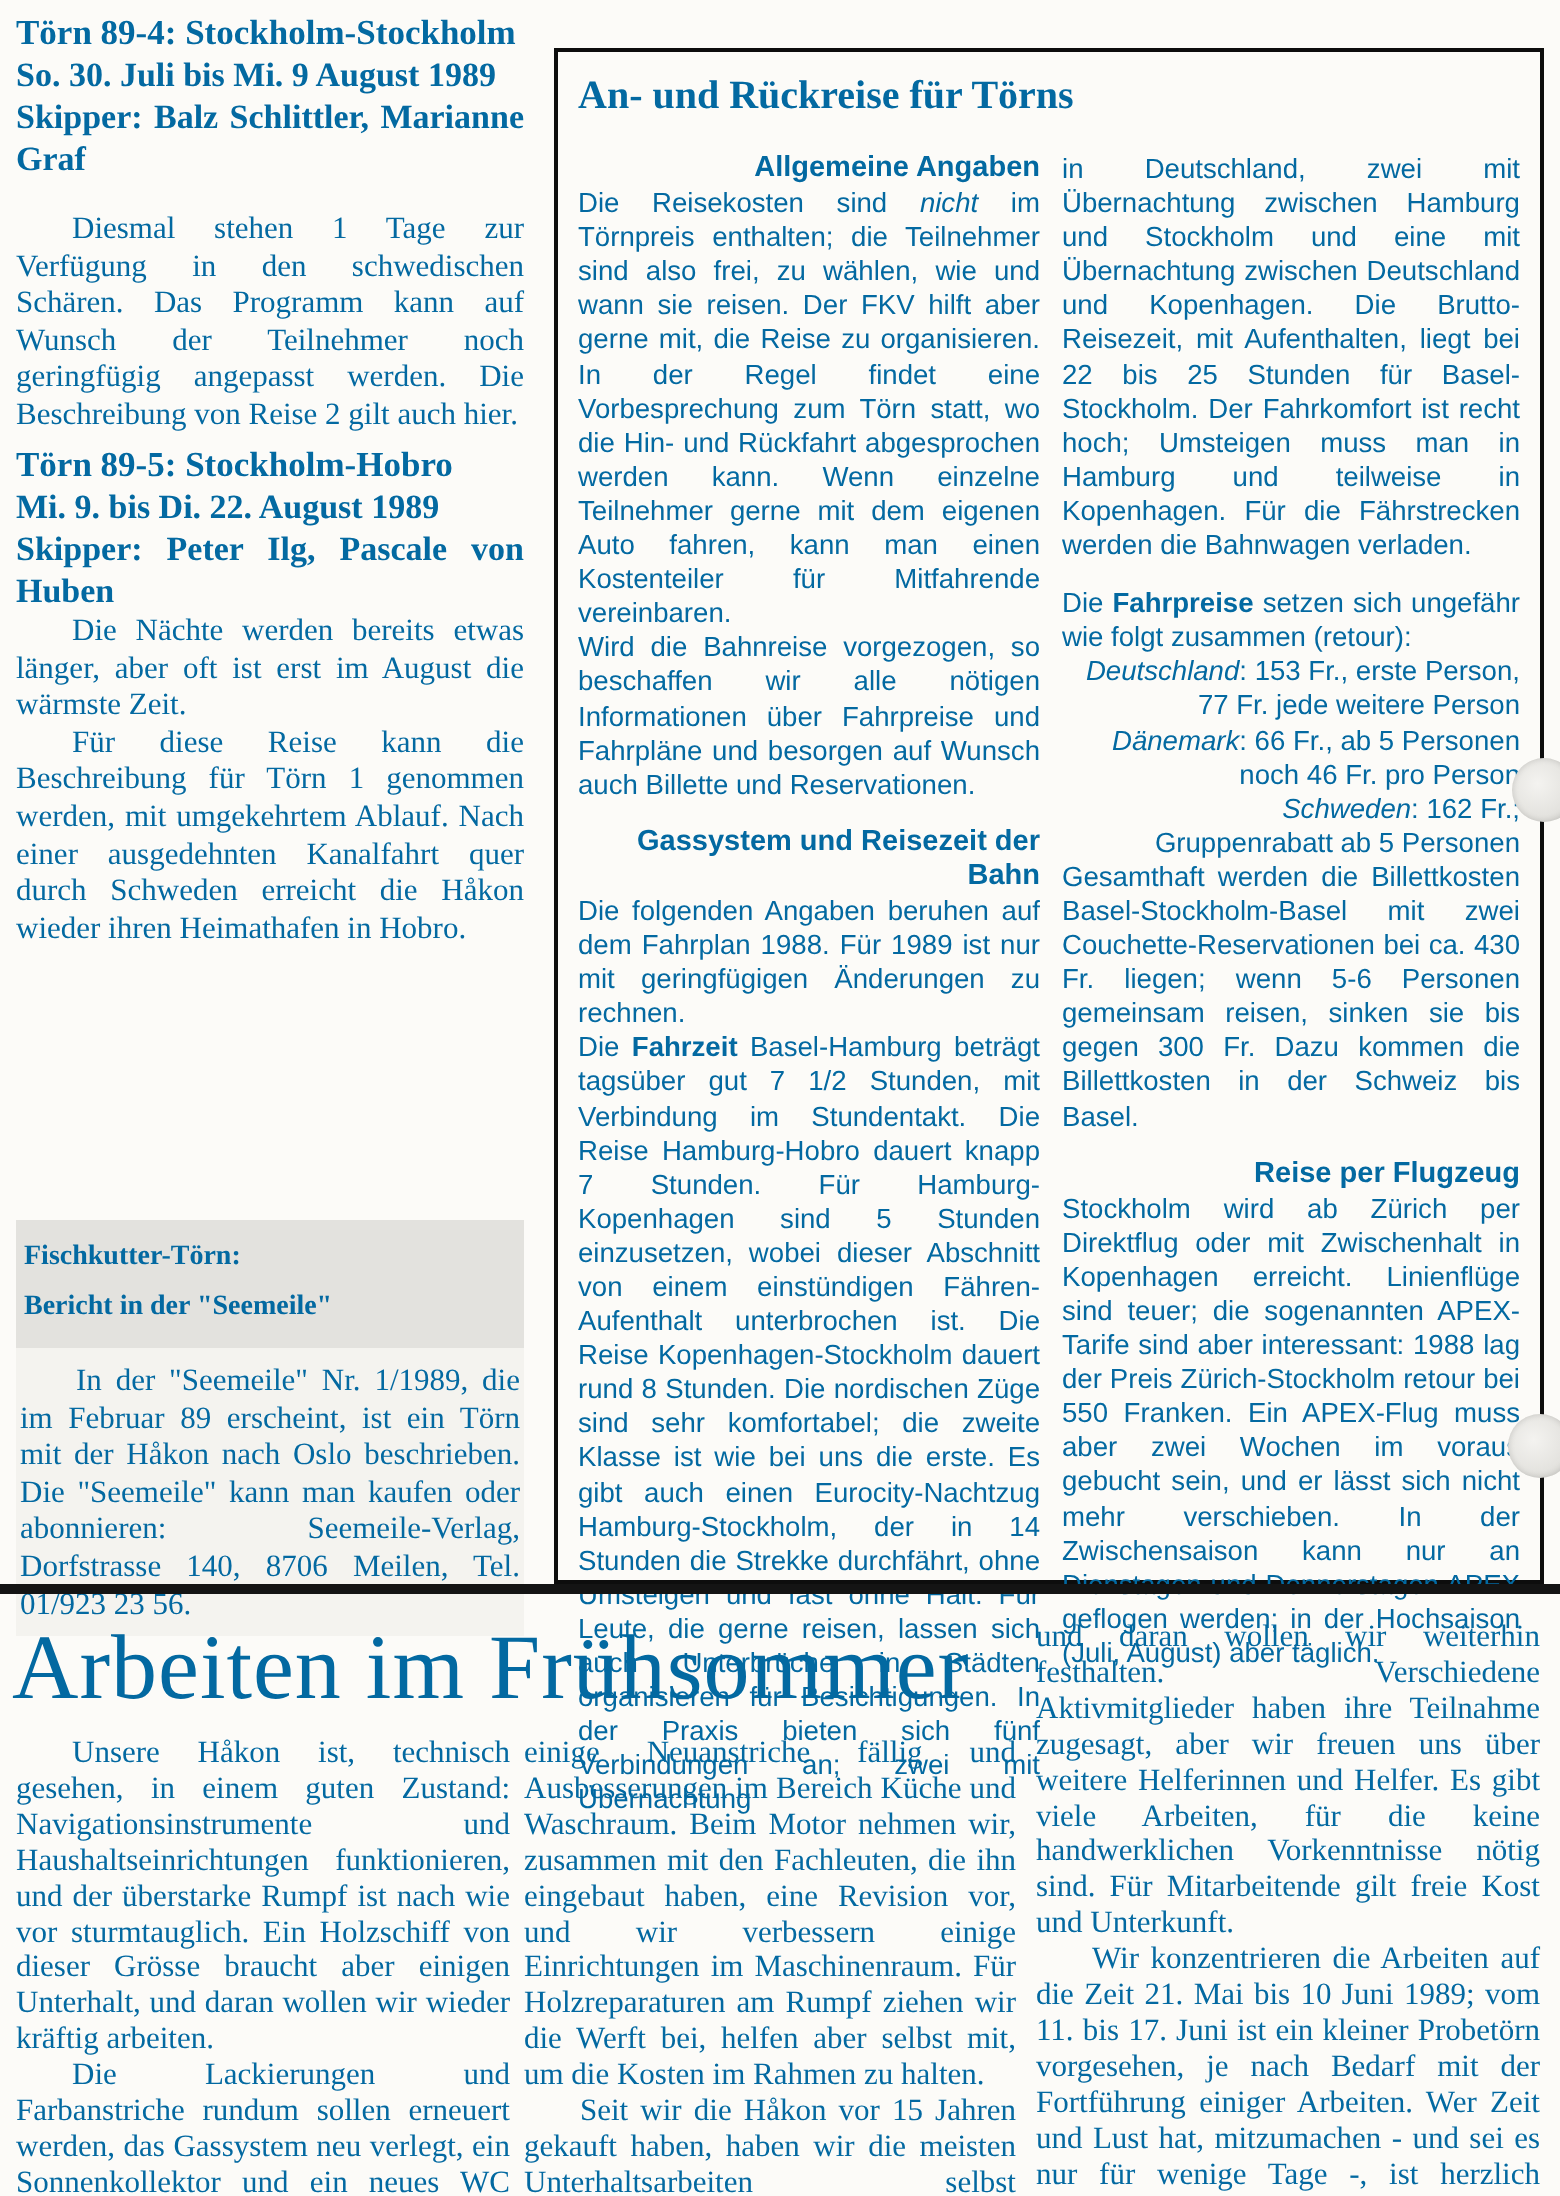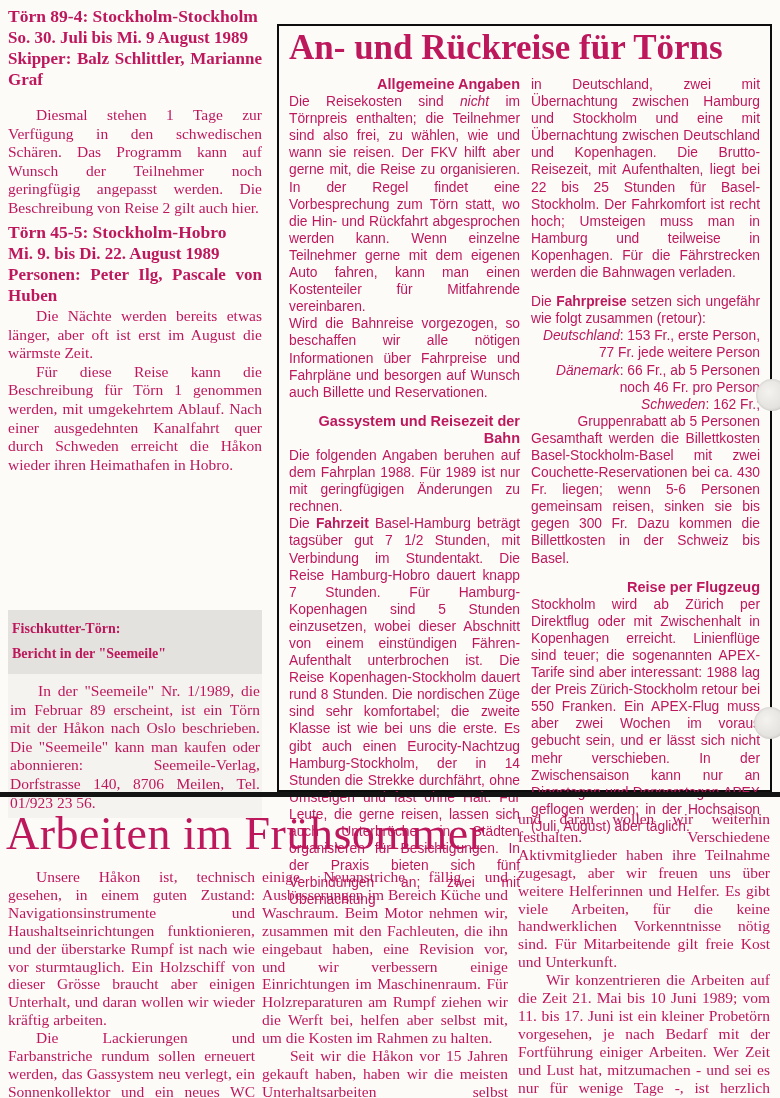--- a/index.html
+++ b/index.html
@@ -1,21 +1,21 @@
 <!DOCTYPE html>
 <html lang="de"><head>
 <meta charset="utf-8">
 <style>
   html,body{margin:0;padding:0;background:#9a9a9a;}
   .page{
     position:relative;
     width:780px;height:1098px;
     background:#fcfbf8;
     overflow:hidden;
-    color:#be185d;
+    color:#0369a1;
     font-family:"Liberation Serif", serif;
   }
   
   .left-block{position:absolute;left:8px;width:254px;}
   .sec-title{font-family:"Liberation Serif",serif;font-weight:bold;font-size:17.5px;line-height:21px;margin:0;}
   .sec-sub{font-family:"Liberation Serif",serif;font-weight:bold;font-size:17px;line-height:21px;margin:0;}
   .serif-body{font-size:15.5px;line-height:18.6px;text-align:justify;hyphens:auto;}
   .serif-body p{margin:0;}
   .indent{text-indent:28px;}
   .gap-top{margin-top:12px !important;}
@@ -28,21 +28,21 @@
   }
   .notice-body{background:#f4f3ef;padding:8px 2px 6px 2px;}
 
   
   .travel-box{
     position:absolute;left:277px;top:24px;width:491px;height:764px;
     border:2px solid #0d0d0d;
   }
   .box-title{
     position:absolute;left:10px;top:6px;margin:0;
-    font-family:"Liberation Serif",serif;font-weight:bold;font-size:35px;line-height:32px;
+    font-family:"Liberation Serif",serif;font-weight:bold;font-size:20px;line-height:32px;
     white-space:nowrap;
   }
   .box-col{position:absolute;top:50px;font-family:"Liberation Sans",sans-serif;
     font-size:13.8px;line-height:17.1px;text-align:justify;hyphens:auto;}
   .box-col p{margin:0;}
   .box-col-1{left:10px;width:231px;}
   .box-col-2{left:252px;width:229px;}
   .box-sub{font-weight:bold;font-size:14.5px;margin:0;text-align:right;}
   .price-line{text-align:right;}
 
@@ -74,23 +74,23 @@
 <div class="page">
 
   <div class="left-block serif-body" style="top:6px;">
     <p class="sec-title">Törn 89-4: Stockholm-Stockholm</p>
     <p class="sec-sub">So. 30. Juli bis Mi. 9 August 1989</p>
     <p class="sec-sub">Skipper: Balz Schlittler, Marianne Graf</p>
     <p class="indent" style="margin-top:16px;">Diesmal stehen 1 Tage zur Verfügung in den schwedischen Schären. Das Programm kann auf Wunsch der Teilnehmer noch geringfügig angepasst werden. Die Beschreibung von Reise 2 gilt auch hier.</p>
   </div>
 
   <div class="left-block serif-body" style="top:222px;">
-    <p class="sec-title">Törn 45-5: Stockholm-Hobro</p>
+    <p class="sec-title">Törn 89-5: Stockholm-Hobro</p>
     <p class="sec-sub">Mi. 9. bis Di. 22. August 1989</p>
-    <p class="sec-sub">Personen: Peter Ilg, Pascale von Huben</p>
+    <p class="sec-sub">Skipper: Peter Ilg, Pascale von Huben</p>
     <p class="indent" style="margin-top:1px;">Die Nächte werden bereits etwas länger, aber oft ist erst im August die wärmste Zeit.</p>
     <p class="indent">Für diese Reise kann die Beschreibung für Törn 1 genommen werden, mit umgekehrtem Ablauf. Nach einer ausgedehnten Kanalfahrt quer durch Schweden erreicht die Håkon wieder ihren Heimathafen in Hobro.</p>
   </div>
 
   <div class="left-block" style="top:610px;">
     <h3 class="notice-title">
       <span>Fischkutter-Törn:</span><br>
       <span>Bericht in der "Seemeile"</span>
     </h3>
     <div class="notice-body serif-body">

